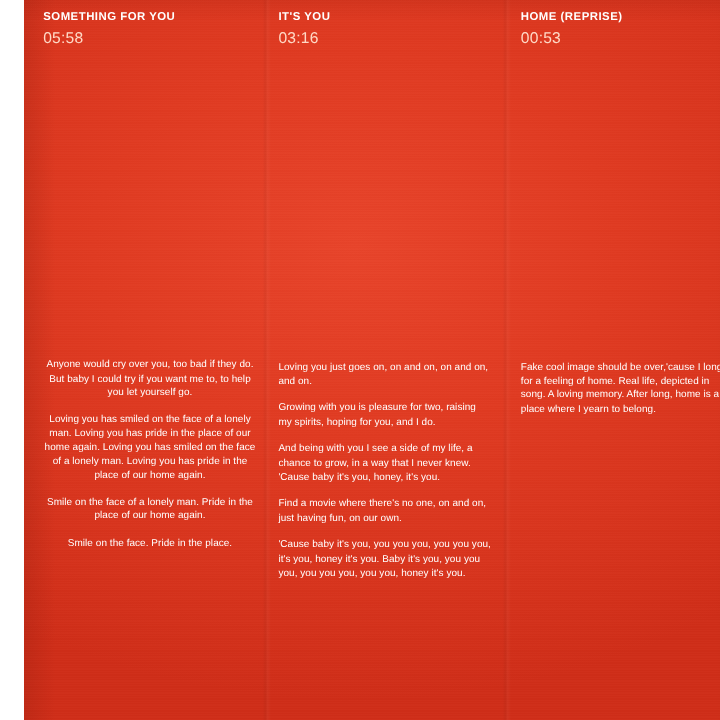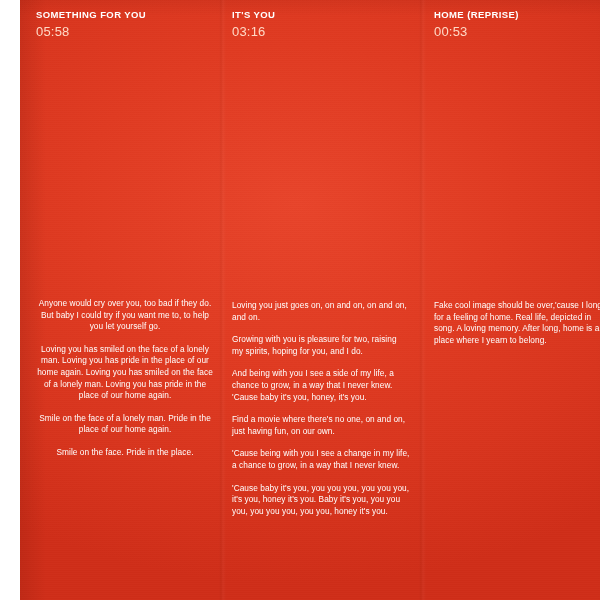--- a/index.html
+++ b/index.html
@@ -130,21 +130,20 @@
     </div>
 
     <div class="col col-2">
       <div class="track-title">IT'S YOU</div>
       <div class="track-time">03:16</div>
       <div class="lyrics">
         <p class="stanza">Loving you just goes on, on and on, on and on, and on.</p>
         <p class="stanza">Growing with you is pleasure for two, raising my spirits, hoping for you, and I do.</p>
         <p class="stanza">And being with you I see a side of my life, a chance to grow, in a way that I never knew. 'Cause baby it's you, honey, it's you.</p>
         <p class="stanza">Find a movie where there's no one, on and on, just having fun, on our own.</p>
-        <p class="stanza">'Cause being with you I see a change in my life, a chance to grow, in a way that I never knew.</p>
         <p class="stanza">'Cause baby it's you, you you you, you you you, it's you, honey it's you. Baby it's you, you you you, you you you, you you, honey it's you.</p>
       </div>
     </div>
 
     <div class="col col-3">
       <div class="track-title">HOME (REPRISE)</div>
       <div class="track-time">00:53</div>
       <div class="lyrics">
         <p class="stanza">Fake cool image should be over,'cause I long for a feeling of home. Real life, depicted in song. A loving memory. After long, home is a place where I yearn to belong.</p>
       </div>

